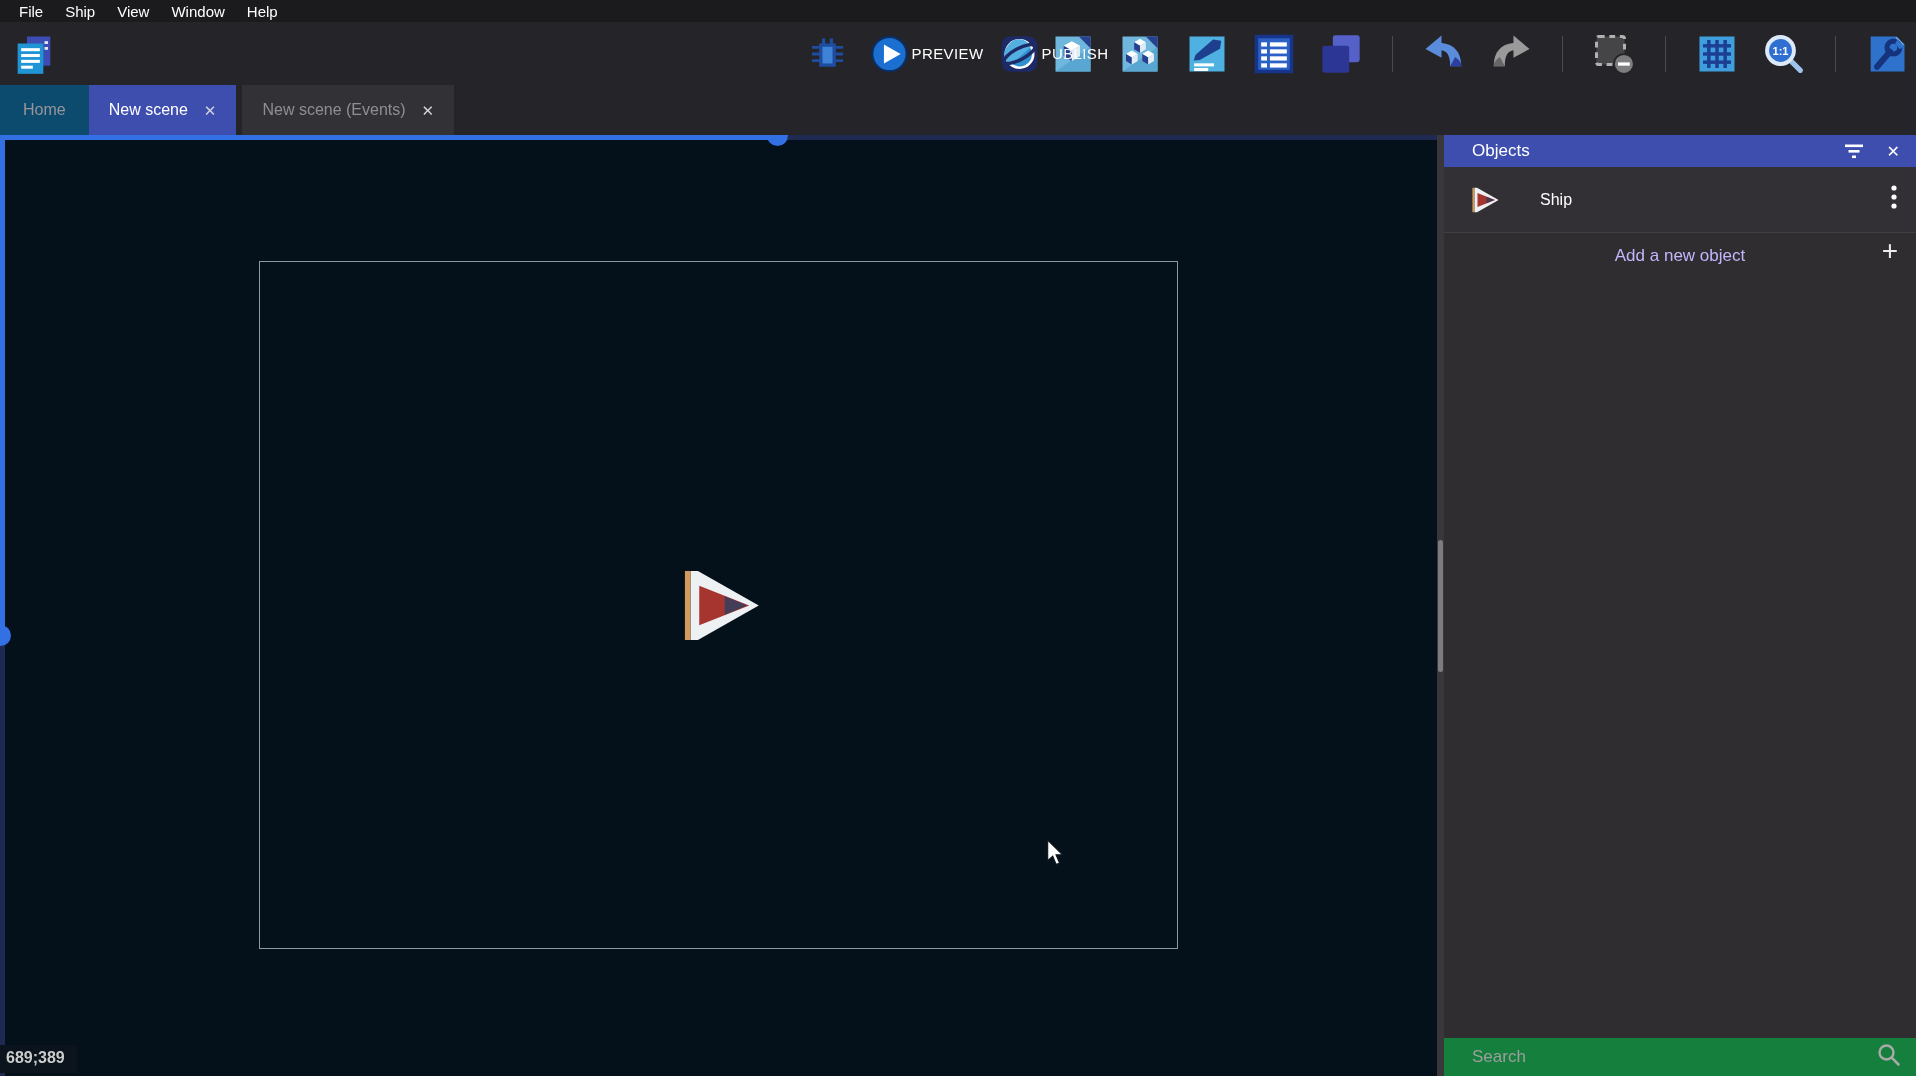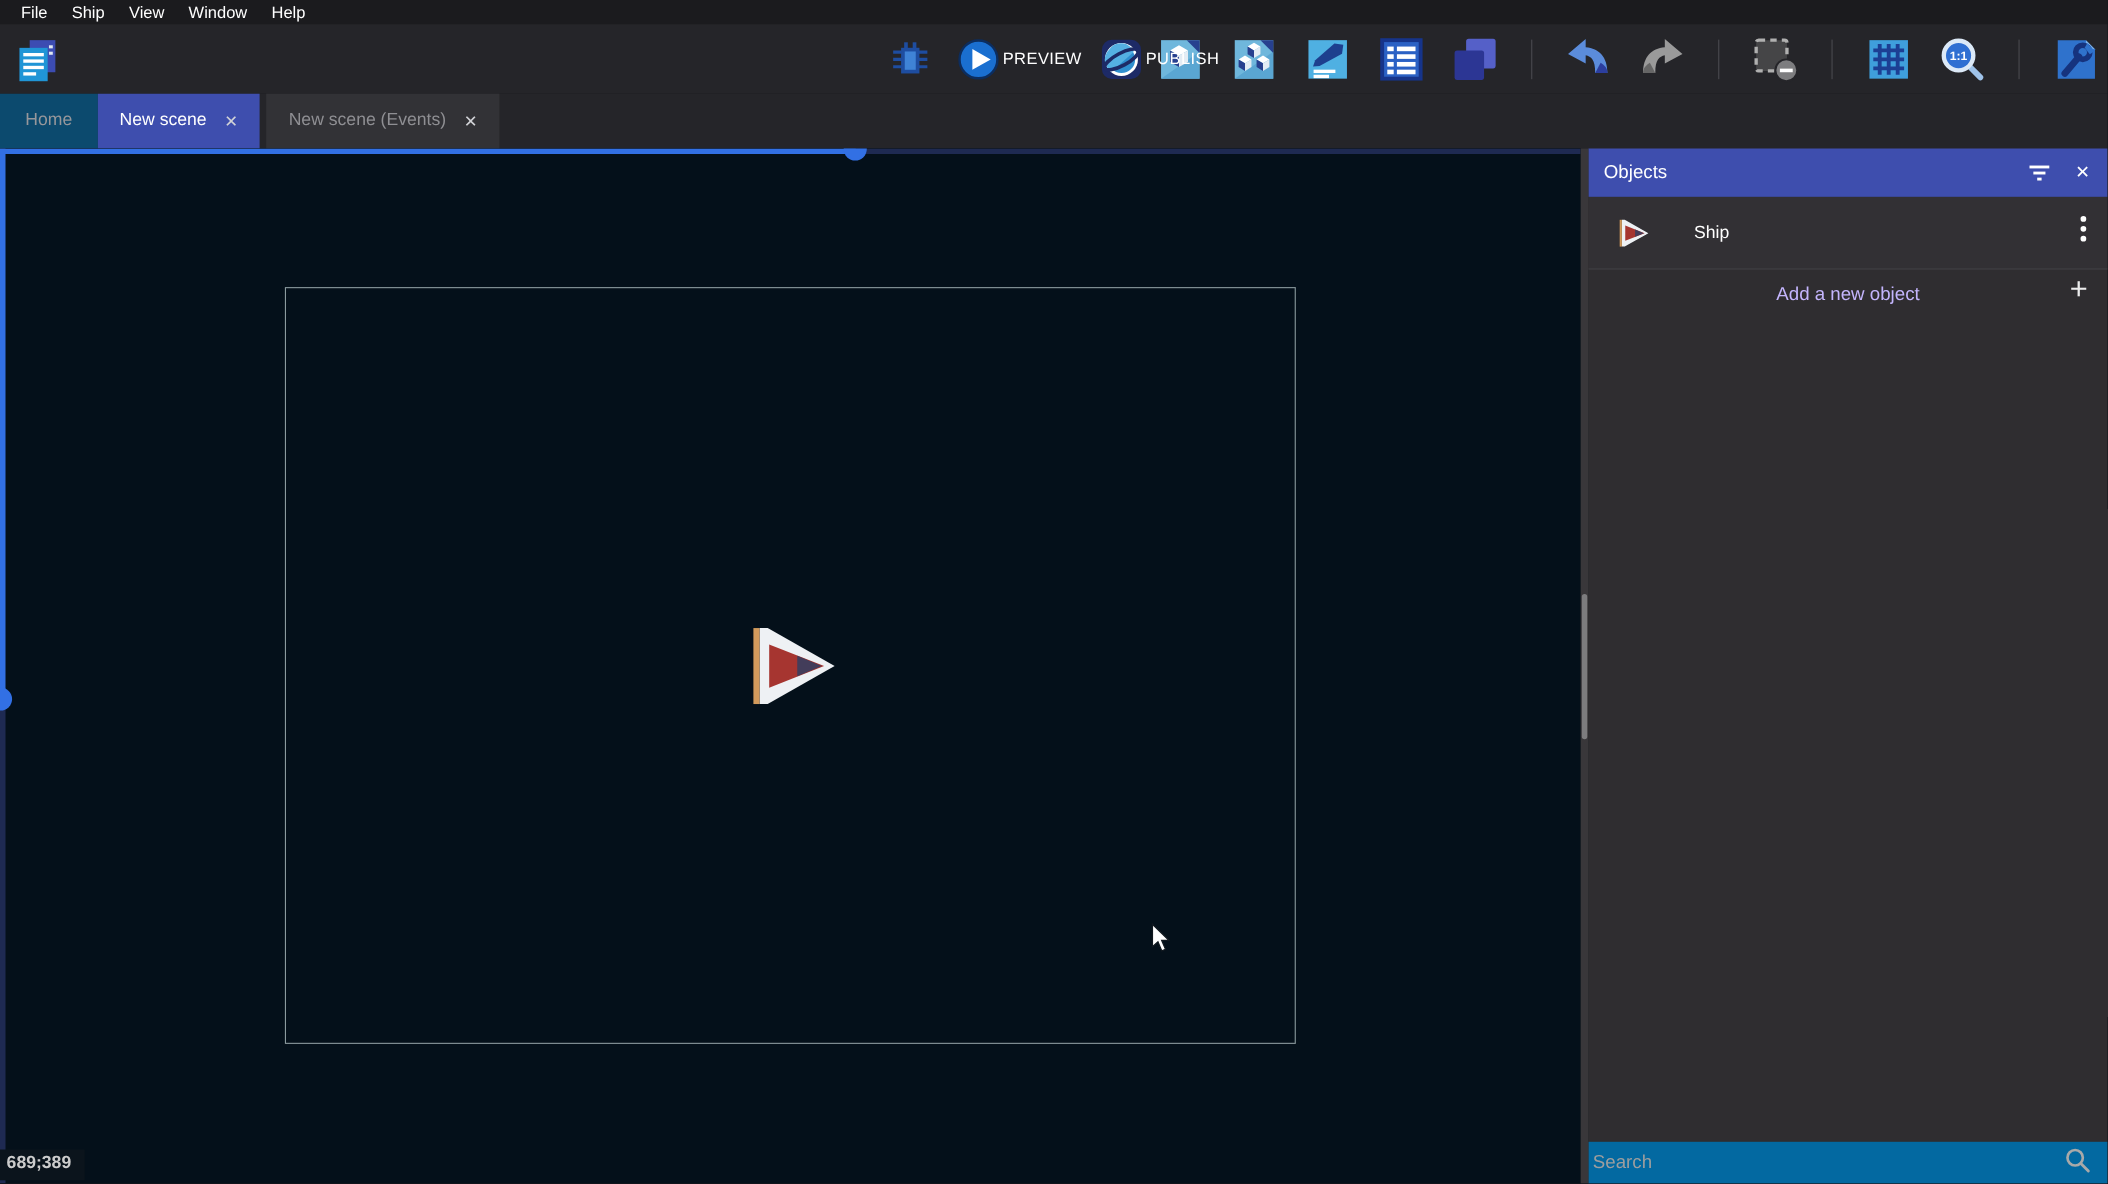--- a/index.html
+++ b/index.html
@@ -50,41 +50,41 @@
   .cursor { position:absolute; left:1046px; top:704px; }
   .coords { position:absolute; left:0; bottom:3px; background:#0b141c; color:#cccccc;
             font-size:16px; font-weight:bold; padding:4px 12px 6px 6px; }
 
   .divider-strip { width:7px; background:#39373a; position:relative; }
   .divider-thumb { position:absolute; left:1px; top:405px; width:5px; height:132px;
                    background:#7c7c7e; border-radius:3px; }
 
   
   .panel { width:472px; background:#2f2d30; display:flex; flex-direction:column; }
-  .panel-header { height:44px; background:#3e4eae; display:flex; align-items:center;
-                  padding:0 16px 0 14px; }
+  .panel-header { height:32px; background:#3e4eae; display:flex; align-items:center;
+                  padding:0 16px 0 28px; }
   .panel-title { color:#ffffff; font-size:17px; flex:1; }
   .panel-header .hicon { margin-left:22px; display:flex; align-items:center; }
   .panel-close { color:#ffffff; font-size:16px; }
 
   .obj-row { height:66px; display:flex; align-items:center; padding:0 18px 0 26px;
              background:#323034; border-bottom:1px solid #424044; }
   .obj-thumb { width:30px; height:30px; }
   .obj-name { color:#ffffff; font-size:16px; margin-left:40px; flex:1; }
 
   .add-row { height:45px; display:flex; align-items:center; justify-content:center;
              position:relative; }
   .add-label { color:#c4b5fd; font-size:17px; }
   .add-plus { position:absolute; right:18px; top:4px; color:#ececec; font-size:28px;
               font-weight:300; line-height:1; }
 
   .panel-spacer { flex:1; }
 
-  .search-row { height:38px; background:#0369a1; display:flex; align-items:center;
-                padding:0 14px 0 4px; }
+  .search-row { height:38px; background:#15803d; display:flex; align-items:center;
+                padding:0 14px 0 28px; }
   .search-input { flex:1; background:transparent; border:none; outline:none;
                   color:#dddddd; font-size:17px; font-family:"Liberation Sans", sans-serif; }
   .search-input::placeholder { color:#9e9e9e; }
 </style>
 </head>
 <body>
 
 <div class="menubar">
   <span class="mitem">File</span>
   <span class="mitem">Ship</span>

